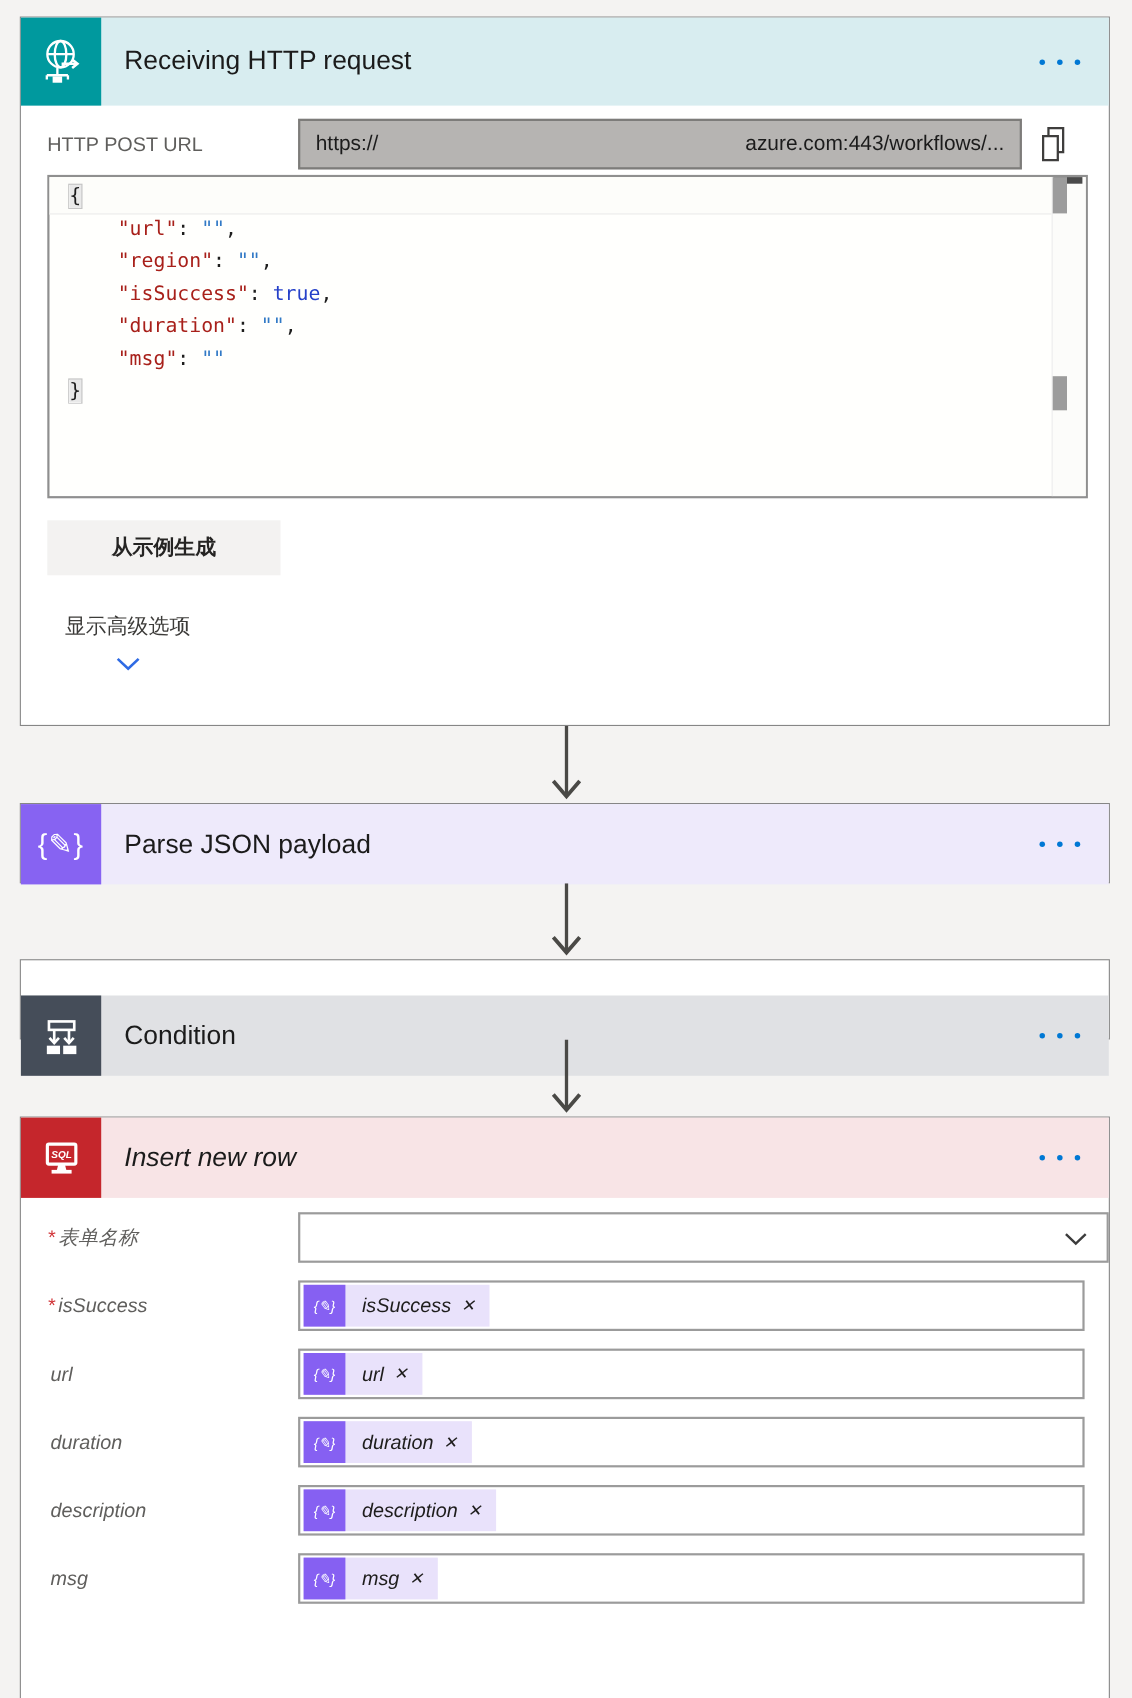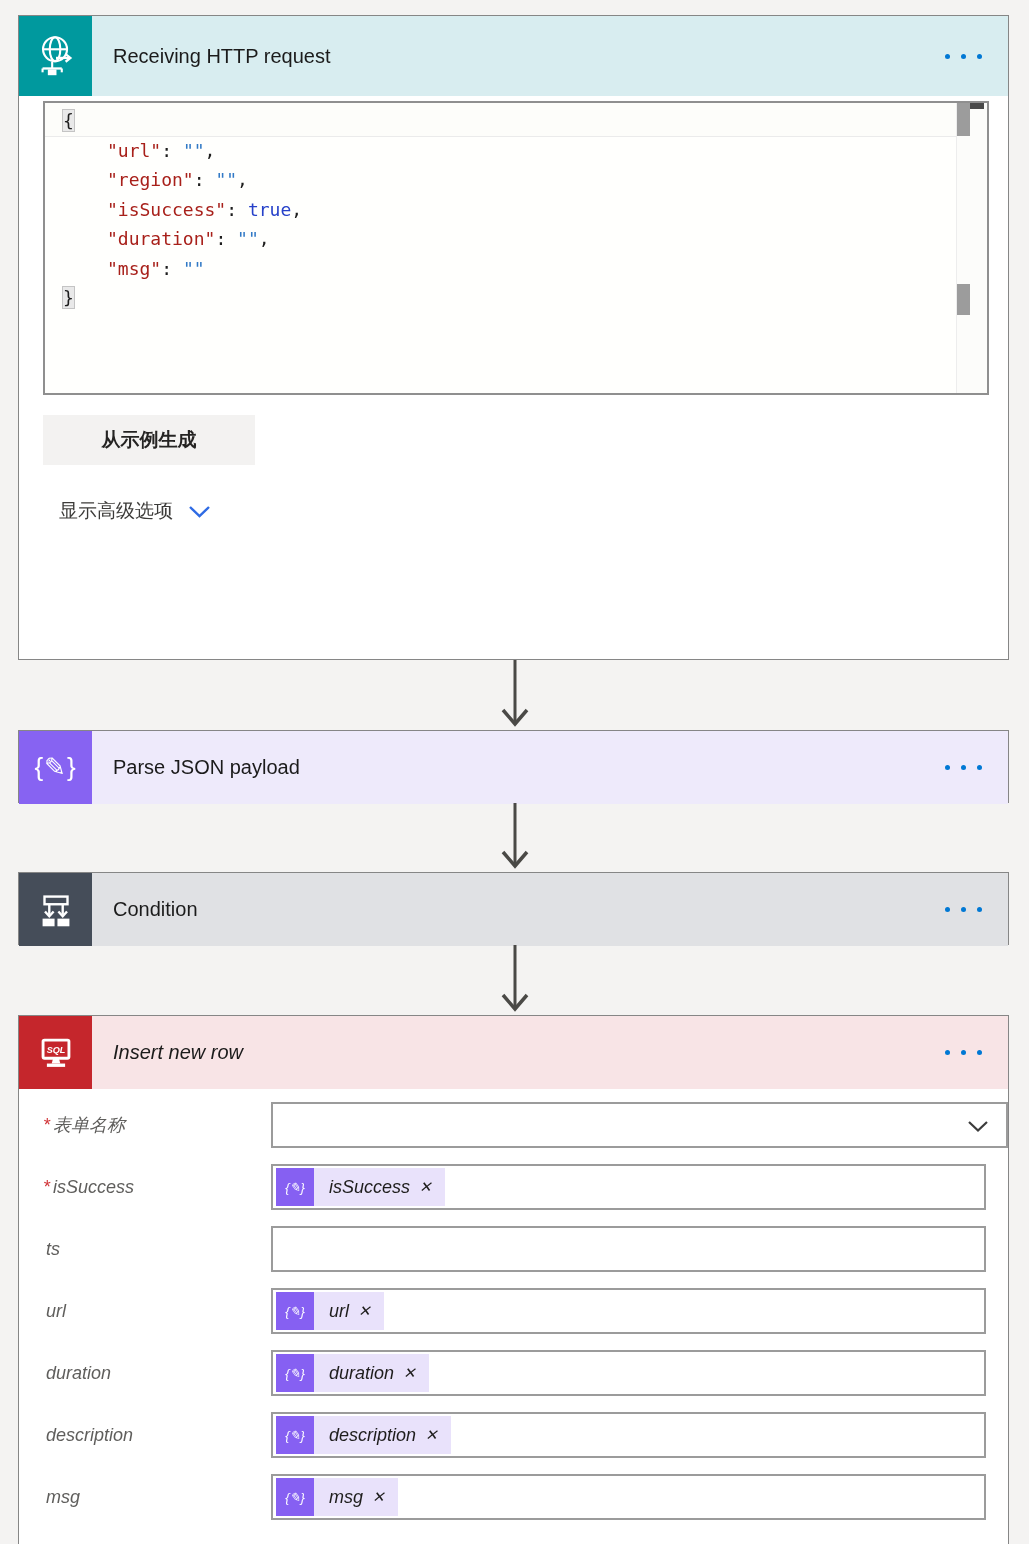--- a/index.html
+++ b/index.html
@@ -10,21 +10,21 @@
     color:#201f1e;
   }
   .canvas{position:relative;padding:15px 18px 0 18px;}
   .card{
     width:991px;box-sizing:border-box;background:#fff;
     border:1px solid #868686;
   }
   
   .card-header{display:flex;align-items:stretch;}
   .hdr-icon{width:73px;flex:0 0 73px;display:flex;align-items:center;justify-content:center;}
-  .hdr-title{align-self:center;margin-left:21px;font-size:20px;color:#1b1b1b;}
+  .hdr-title{align-self:center;margin-left:21px;font-size:24px;color:#1b1b1b;}
   .dots{display:flex;gap:11px;margin-left:auto;align-self:center;margin-right:26px;cursor:pointer;}
   .dot{width:5px;height:5px;border-radius:50%;background:#0078d4;}
   
   .trigger-card{height:645px;}
   .trigger-card .card-header{height:80px;background:#d8edf0;}
   .trigger-card .hdr-icon{background:#00999e;}
   .url-row{display:flex;align-items:center;margin:12px 20px 0 24px;}
   .field-label{width:228px;flex:0 0 228px;font-size:18px;color:#5f5e5c;}
   .url-box{
     width:658px;height:46px;box-sizing:border-box;background:#b6b4b2;
@@ -52,28 +52,28 @@
   .sb-gutter{position:absolute;top:0;bottom:0;right:0;width:30px;background:#fcfcfa;border-left:1px solid #ededed;}
   .sb-cap{position:absolute;top:0;right:3px;width:26px;height:6px;background:#4a4a4a;}
   .sb-thumb{position:absolute;right:17px;width:13px;background:#9c9c9c;}
   .sb-thumb-1{top:0;height:33px;}
   .sb-thumb-2{top:181px;height:31px;}
   .generate-btn{
     display:block;margin:20px 0 0 24px;width:212px;height:50px;
     background:#f3f2f1;border:none;cursor:pointer;
     font-family:"Liberation Sans",sans-serif;font-size:19px;font-weight:bold;color:#252423;
   }
-  .advanced{margin:33px 0 0 40px;display:flex;align-items:center;gap:15px;font-size:19px;color:#3c3b39;cursor:pointer;width:max-content;}
+  .advanced{margin:33px 0 0 40px;display:flex;align-items:center;gap:15px;font-size:19px;color:#3c3b39;cursor:pointer;width:max-content;flex-direction:column;}
   
   .mini-card{height:73px;}
   .mini-card .card-header{height:73px;}
   .parse-card .card-header{background:#eeeafb;}
   .parse-card .hdr-icon{background:#8763f2;}
   .expr-glyph{color:#fff;font-size:26px;letter-spacing:1px;}
-  .condition-card .card-header{background:#e0e1e4;}
+  .condition-card .card-header{background:#e0e1e4;margin-top:32px;}
   .condition-card .hdr-icon{background:#454d59;}
   .insert-card{height:590px;font-style:italic;}
   .insert-card .card-header{height:73px;background:#f8e4e6;}
   .insert-card .hdr-icon{background:#c5262c;}
   
   .arrow-wrap{height:70px;display:flex;justify-content:center;align-items:flex-start;}
   .arrow-wrap.short{height:69px;}
   
   .form{padding-top:13px;}
   .form-row{display:flex;align-items:center;padding-left:24px;margin-bottom:16px;height:46px;}
@@ -114,20 +114,34 @@
         </svg>
       </div>
       <div class="hdr-title">Receiving HTTP request</div>
       <div class="dots">
         <div class="dot"></div>
         <div class="dot"></div>
         <div class="dot"></div>
       </div>
     </div>
 
+    <div class="url-row">
+      <div class="field-label">HTTP POST URL</div>
+      <div class="url-box">
+        <span>https://</span>
+        <span class="url-blur"></span>
+        <span>azure.com:443/workflows/...</span>
+      </div>
+      <button class="copy-btn">
+        <svg width="32" height="34" viewBox="0 0 26 28">
+          <path d="M9 2 h11 v18 h-11 z" fill="#fff" stroke="#3f3e3d" stroke-width="1.7"></path>
+          <path d="M5 8 h11 v18 h-11 z" fill="#fff" stroke="#3f3e3d" stroke-width="1.7"></path>
+        </svg>
+      </button>
+    </div>
 
 
     <div class="editor">
       <div class="line-hl"></div>
       <div class="code">
         <div class="code-line"><span class="bracket">{</span></div>
         <div class="code-line indent"><span class="tok-key">"url"</span><span class="tok-punct">: </span><span class="tok-str">""</span><span class="tok-punct">,</span></div>
         <div class="code-line indent"><span class="tok-key">"region"</span><span class="tok-punct">: </span><span class="tok-str">""</span><span class="tok-punct">,</span></div>
         <div class="code-line indent"><span class="tok-key">"isSuccess"</span><span class="tok-punct">: </span><span class="tok-bool">true</span><span class="tok-punct">,</span></div>
         <div class="code-line indent"><span class="tok-key">"duration"</span><span class="tok-punct">: </span><span class="tok-str">""</span><span class="tok-punct">,</span></div>
@@ -240,24 +254,20 @@
         <div class="field-label"><span class="req">*</span><span>isSuccess</span></div>
         <div class="input">
           <span class="token">
             <span class="token-icon">{✎}</span>
             <span class="token-label">isSuccess</span>
             <span class="token-close">✕</span>
           </span>
         </div>
       </div>
 
-      <div class="form-row">
-        <div class="field-label"><span class="req"></span><span>ts</span></div>
-        <div class="input"></div>
-      </div>
 
       <div class="form-row">
         <div class="field-label"><span class="req"></span><span>url</span></div>
         <div class="input">
           <span class="token">
             <span class="token-icon">{✎}</span>
             <span class="token-label">url</span>
             <span class="token-close">✕</span>
           </span>
         </div>

